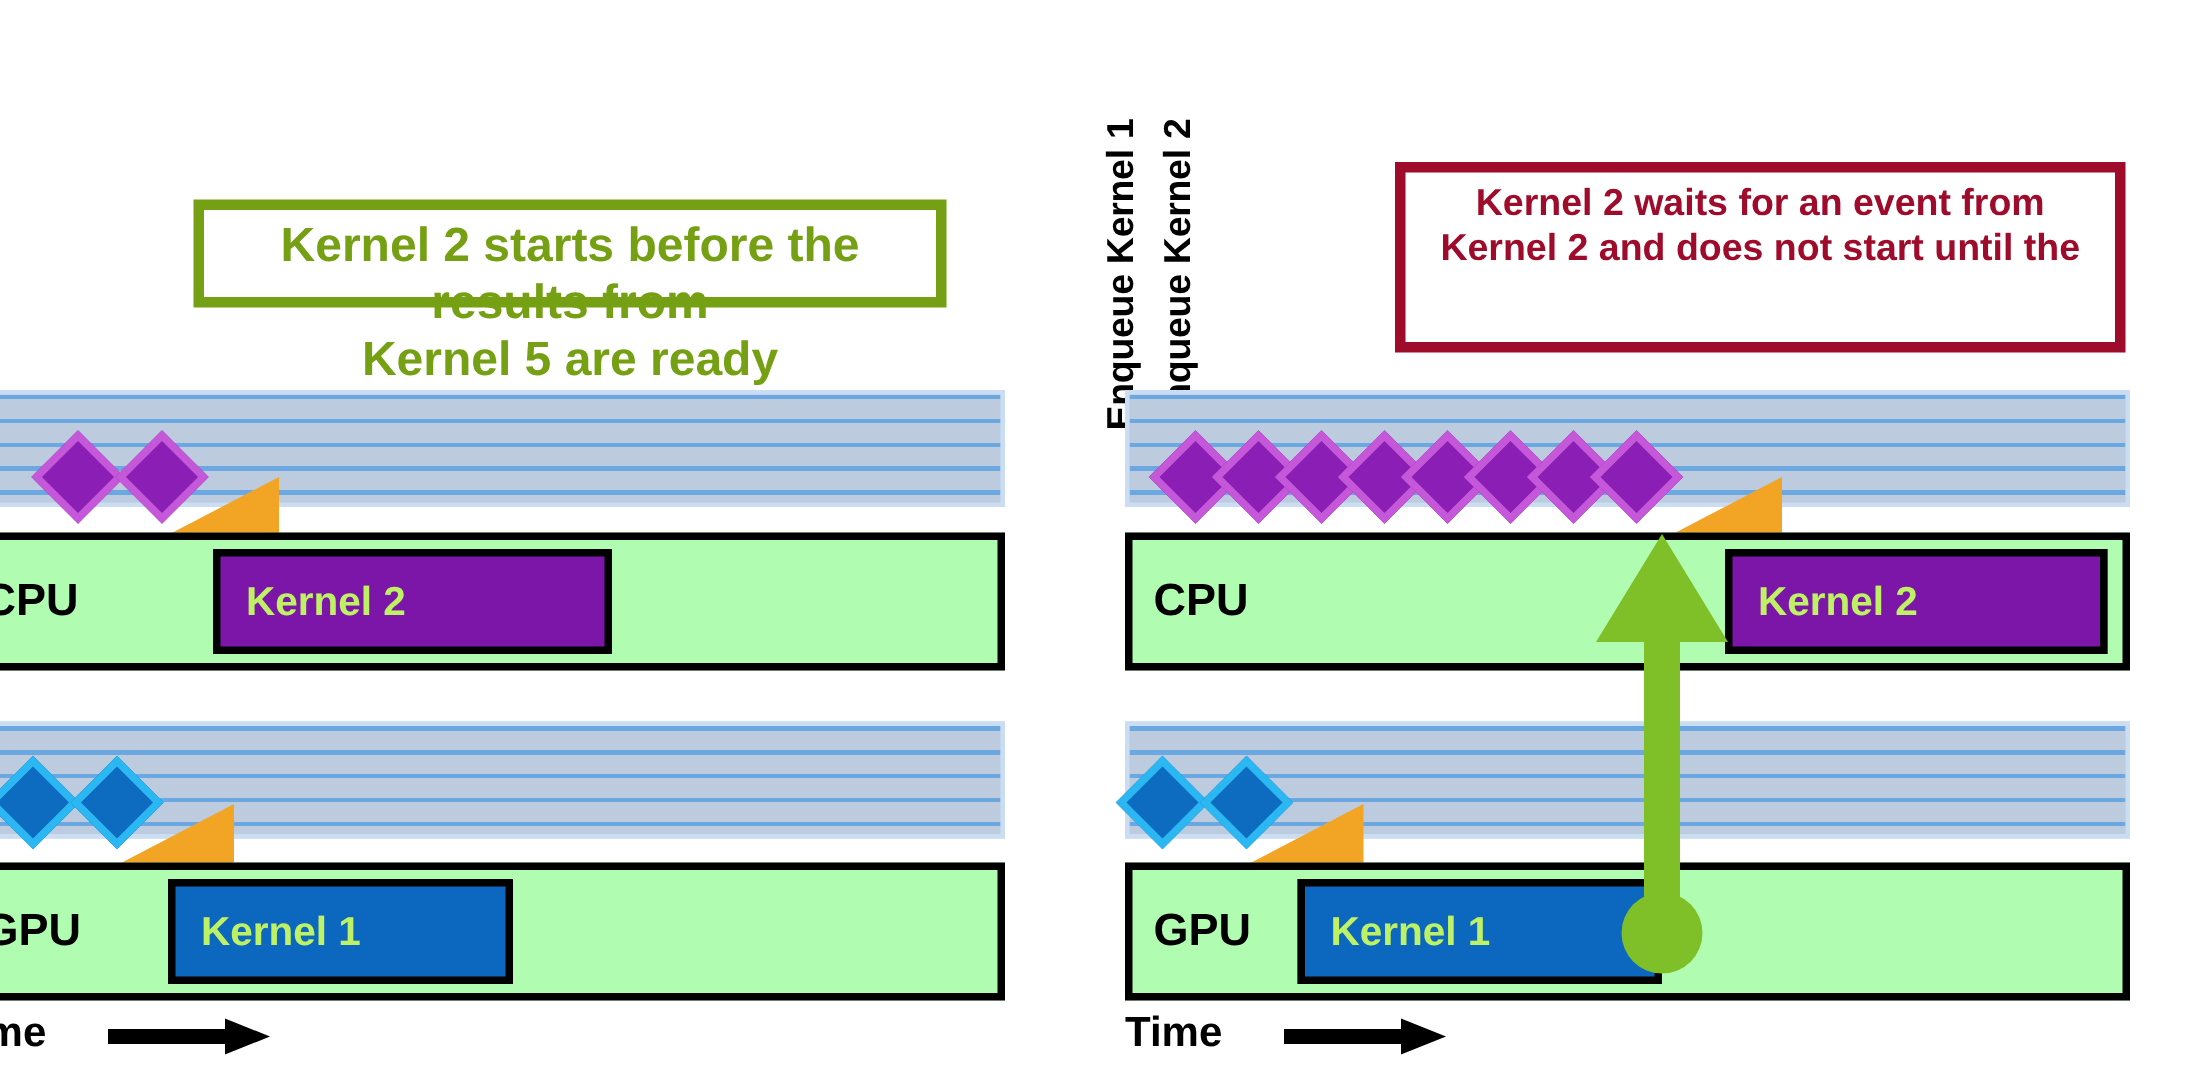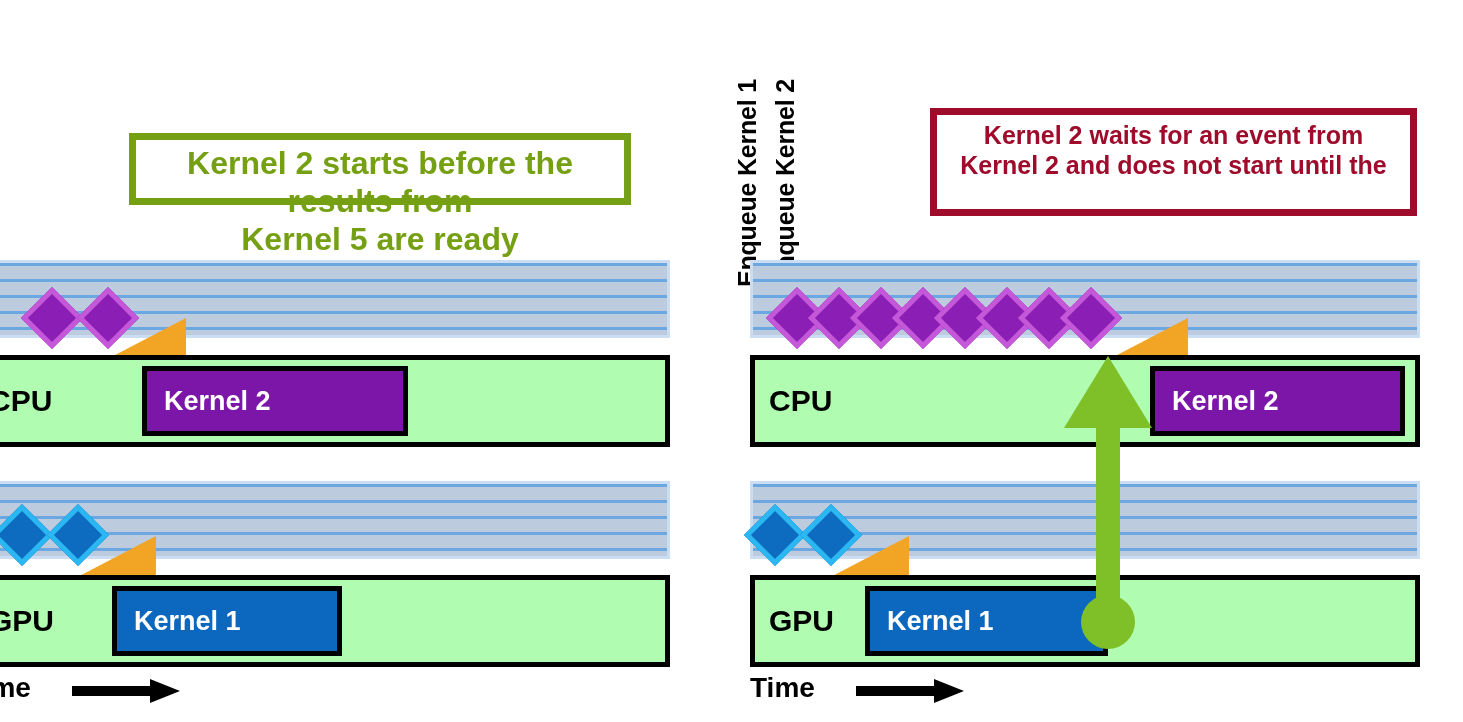--- a/index.html
+++ b/index.html
@@ -48,21 +48,21 @@
   #callout-left {
     left: 193px; top: 133px;
     width: 502px; height: 72px;
     border: 7px solid #76A013;
     color: #76A013;
     font-size: 32px;
     padding-top: 5px;
   }
   #callout-right {
     left: 180px; top: 108px;
-    width: 487px; height: 108px;
+    width: 487px; height: 127px;
     border: 7px solid #9E0B2B;
     color: #9E0B2B;
     font-size: 25px;
     padding-top: 6px;
   }
 
   
   .queue-band {
     position: absolute;
     background-color: #BCCBDE;
@@ -91,21 +91,21 @@
     color: #000000;
   }
 
   
   .kernel-block {
     position: absolute;
     border: 5px solid #000000;
     box-sizing: border-box;
     display: flex;
     align-items: center;
-    color: #ffffff;
+    color: #bef264;
     font-size: 27px;
     font-weight: bold;
     padding-left: 17px;
   }
   .kernel-cpu { background: #7B16A8; }
   .kernel-gpu { background: #0C68BE; }
 
   
   .diamond {
     position: absolute;

